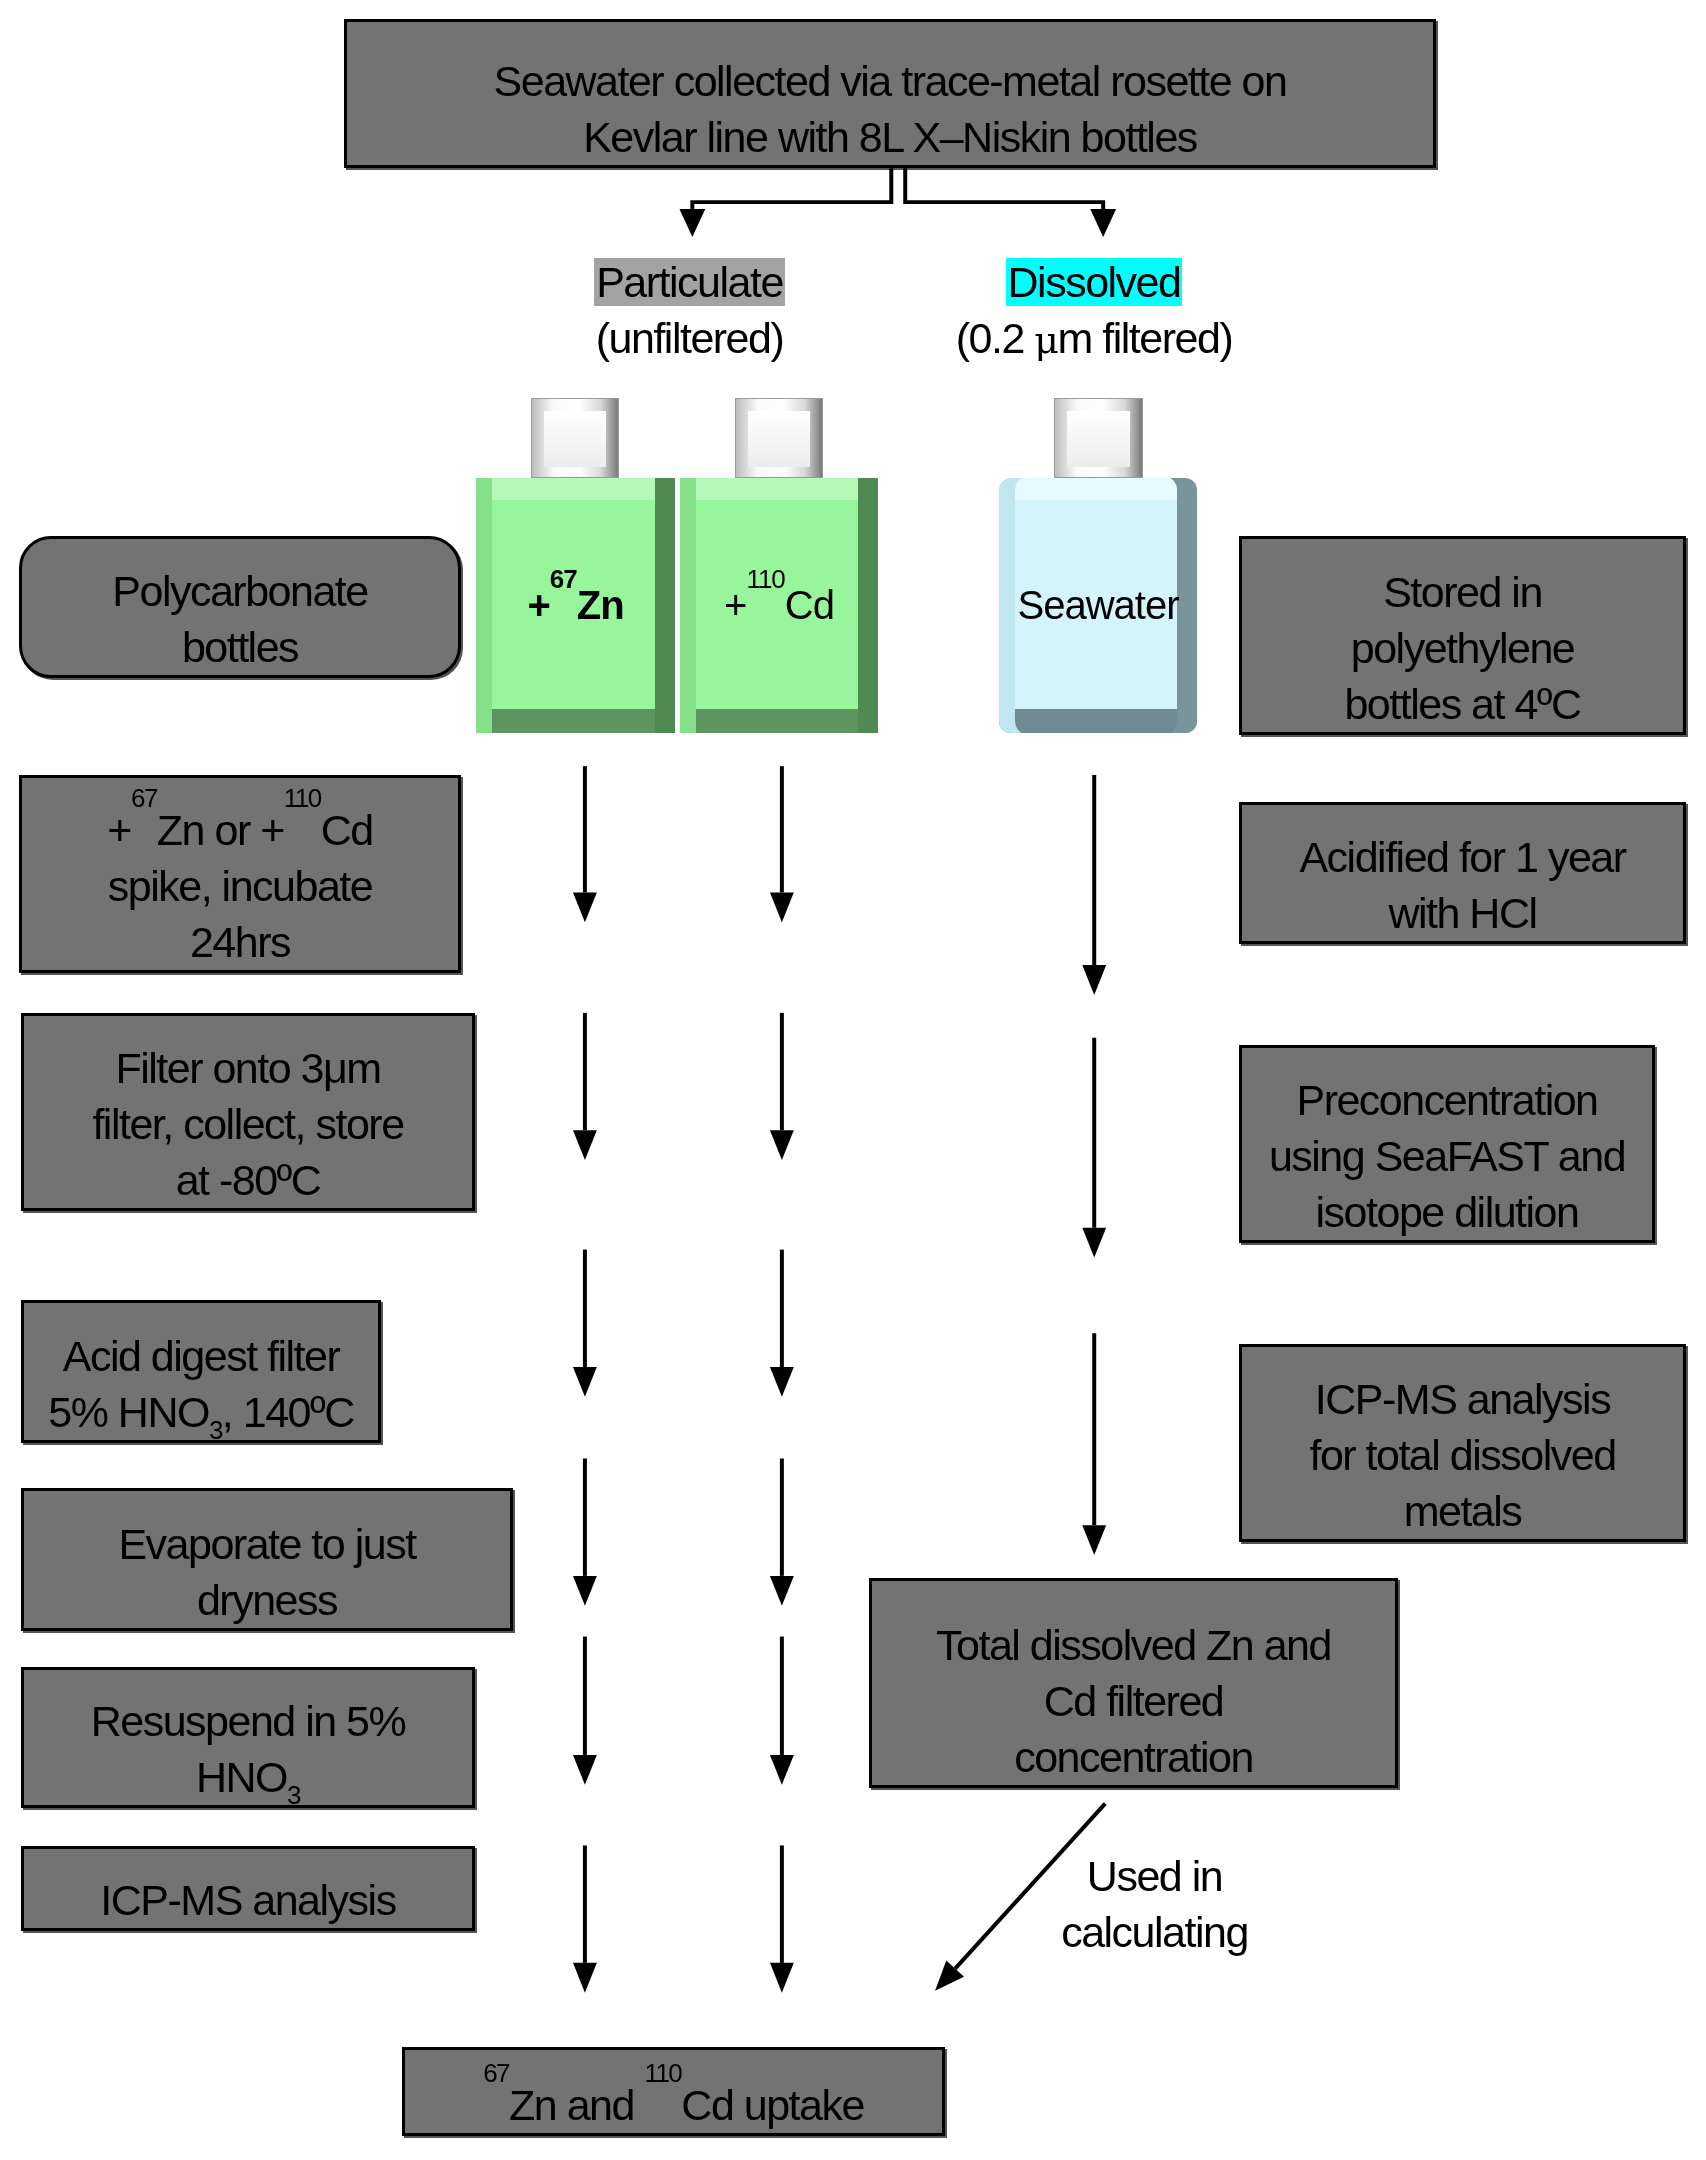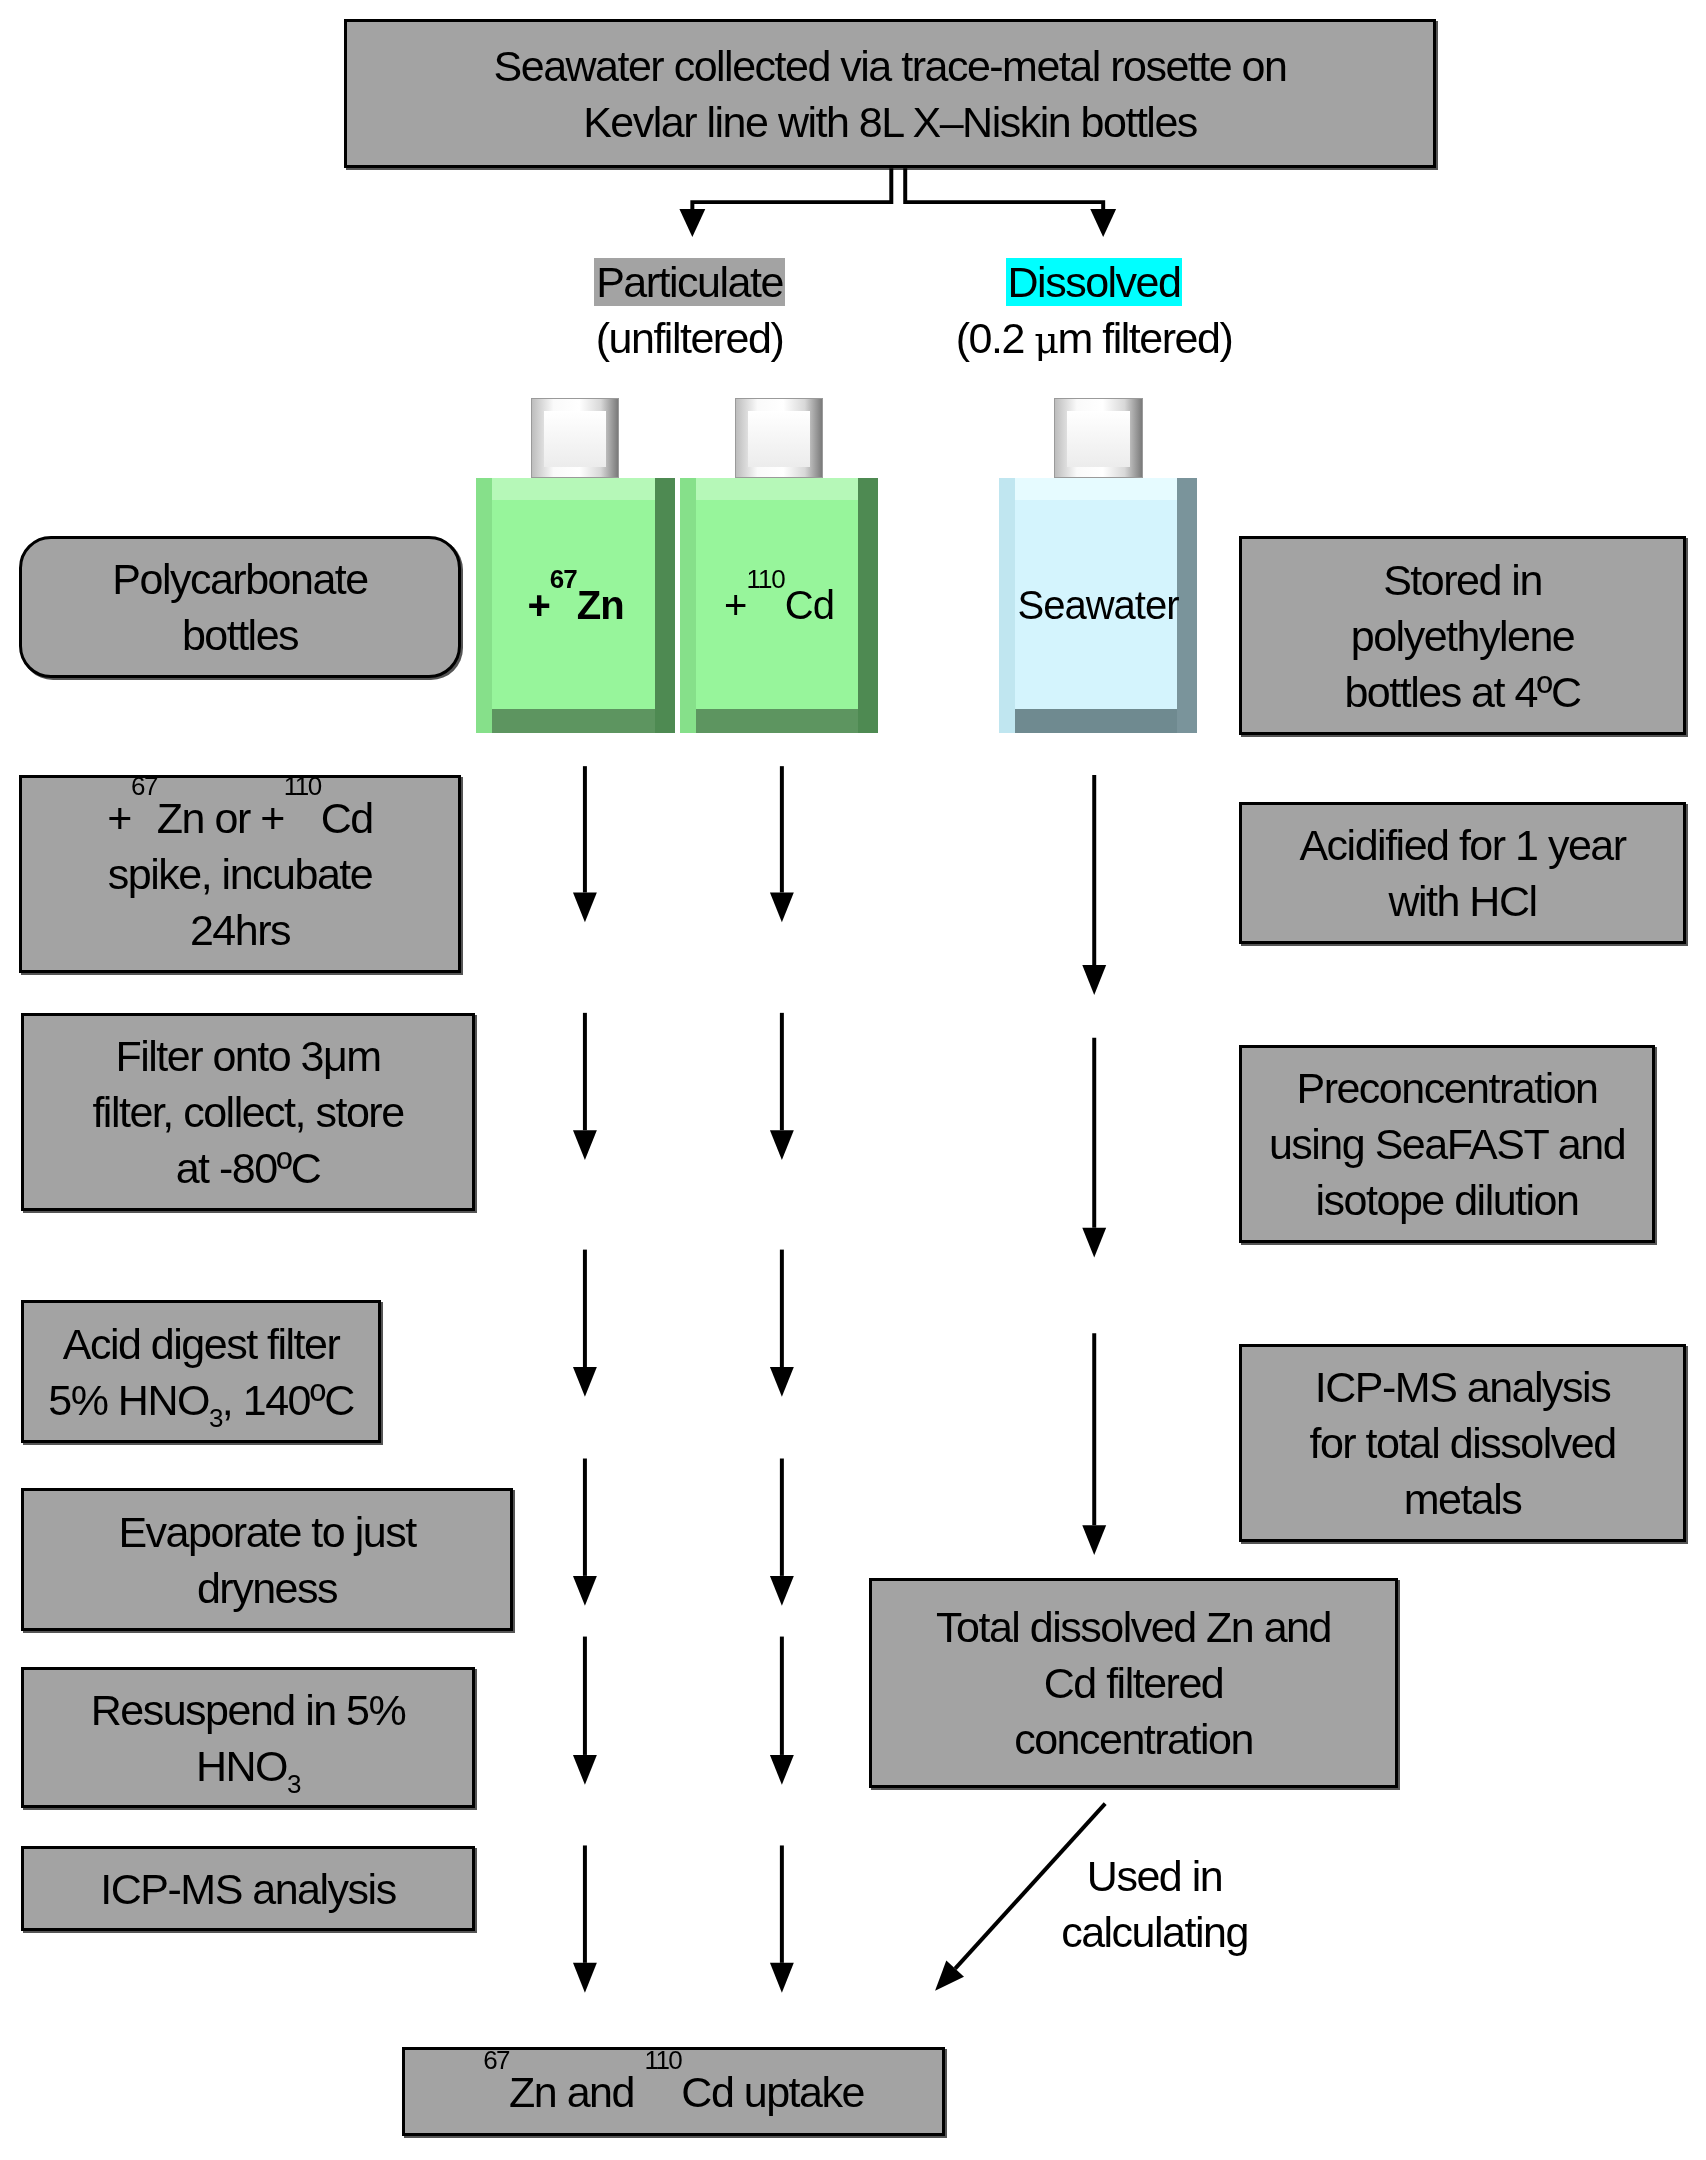--- a/index.html
+++ b/index.html
@@ -1,19 +1,19 @@
 <!DOCTYPE html>
 <html><head>
 <meta charset="utf-8">
 <style>
   html,body{margin:0;padding:0;background:#fff;}
   body{width:1706px;height:2160px;position:relative;overflow:hidden;
        font-family:"Liberation Sans", sans-serif;color:#000;}
-  .box{position:absolute;box-sizing:border-box;border:3px solid #000;background:#a3a3a3;
-       display:flex;align-items:center;justify-content:center;text-align:center;
+  .box{position:absolute;box-sizing:border-box;border:3px solid #000;background:#737373;
+       display:flex;align-items:flex-end;justify-content:center;text-align:center;
        font-size:43px;line-height:56px;letter-spacing:-1.5px;box-shadow:2px 2px 0 #555;}
   .box > div{width:100%;}
   .lbl{position:absolute;text-align:center;font-size:43px;line-height:56px;letter-spacing:-1.5px;white-space:nowrap;}
   .hl{padding:0 2px;}
   sup{font-size:26px;vertical-align:top;position:relative;top:-4px;line-height:0;}
   sub{font-size:26px;vertical-align:baseline;position:relative;top:12px;line-height:0;}
   .cap{position:absolute;box-sizing:border-box;
        background:linear-gradient(90deg,#bdbdbd 0%,#fafafa 25%,#ffffff 55%,#d8d8d8 80%,#7a7a7a 100%);
        border:1px solid #9a9a9a;}
   .cap::after{content:"";position:absolute;left:12px;right:12px;top:12px;bottom:10px;
@@ -45,21 +45,21 @@
 <div class="cap" style="left:531px;top:398px;width:88px;height:80px;"></div>
 <div class="cap" style="left:735px;top:398px;width:88px;height:80px;"></div>
 <div class="cap" style="left:1054px;top:398px;width:89px;height:80px;"></div>
 
 <div class="bottle g" style="left:476px;top:478px;width:199px;height:255px;font-weight:bold;">
   <span><span>+</span><sup>67</sup><span>Zn</span></span>
 </div>
 <div class="bottle g" style="left:680px;top:478px;width:198px;height:255px;">
   <span><span>+</span><sup>110</sup><span>Cd</span></span>
 </div>
-<div class="bottle b" style="left:999px;top:478px;width:198px;height:255px;">
+<div class="bottle b" style="left:999px;top:478px;width:198px;height:255px;border-radius:12px;">
   <span>Seawater</span>
 </div>
 
 <div class="box" style="left:19px;top:536px;width:442px;height:142px;border-radius:32px;">
   <div><span>Polycarbonate</span><br><span>bottles</span></div>
 </div>
 <div class="box" style="left:19px;top:775px;width:442px;height:198px;">
   <div><span>+</span><sup>67</sup><span>Zn or +</span><sup>110</sup><span>Cd</span><br><span>spike, incubate</span><br><span>24hrs</span></div>
 </div>
 <div class="box" style="left:21px;top:1013px;width:454px;height:198px;">

